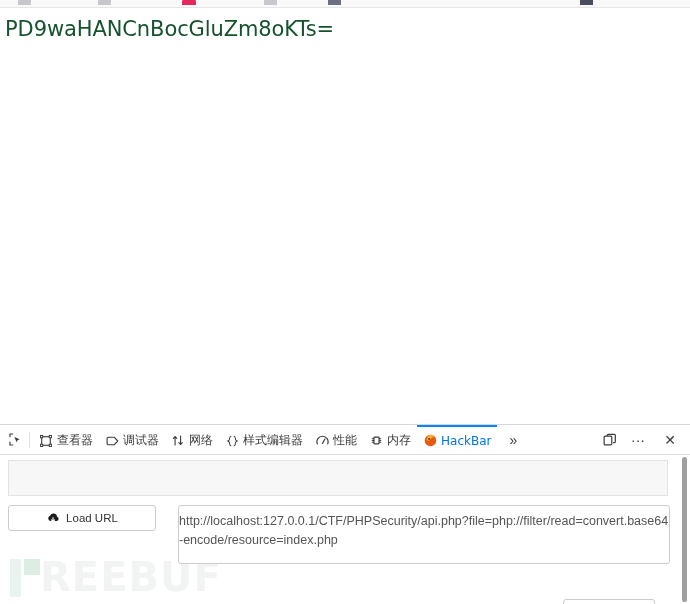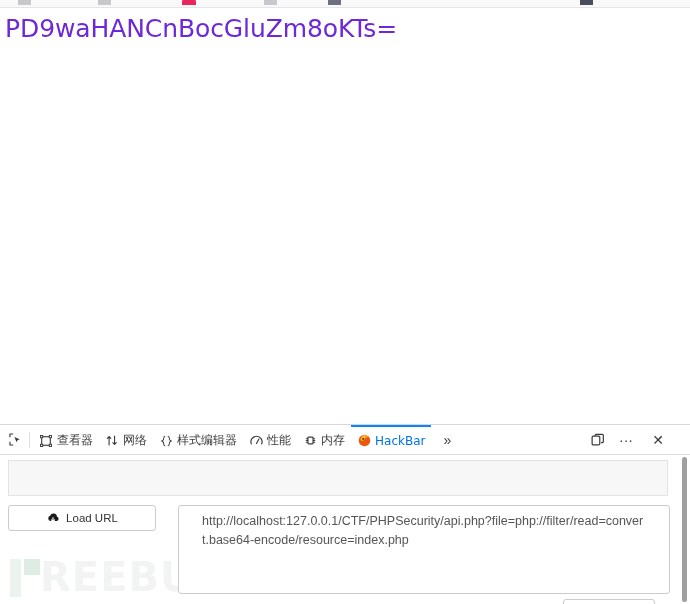--- a/index.html
+++ b/index.html
@@ -47,23 +47,23 @@
     left: 0; top: 8px;
     width: 690px;
     height: 415px;
     background: #ffffff;
   }
   .page-text {
     position: absolute;
     left: 5px;
     top: 10px;
     font-family: "DejaVu Sans", sans-serif;
-    font-size: 25px;
+    font-size: 21px;
     line-height: 22px;
-    color: #6d28d9;
+    color: #14532d;
     letter-spacing: -0.1px;
     white-space: pre;
   }
 
   
   .devtools {
     position: absolute;
     left: 0; top: 424px;
     width: 690px;
     height: 180px;
@@ -71,21 +71,21 @@
     border-top: 1px solid #d7d7db;
     box-sizing: border-box;
   }
   .dt-toolbar {
     position: relative;
     height: 30px;
     background: #fff;
     border-bottom: 1px solid #e0e0e2;
     display: flex;
     align-items: center;
-    padding: 0 16px 0 2px;
+    padding: 0 4px 0 2px;
     box-sizing: border-box;
   }
   .dt-picker {
     width: 26px; height: 24px;
     display: flex; align-items: center; justify-content: center;
     border-radius: 2px;
     flex: 0 0 auto;
   }
   .dt-sep {
     width: 1px; height: 16px; background: #e0e0e2;
@@ -166,26 +166,26 @@
     box-sizing: border-box;
   }
   .hb-btn .bico {
     width: 14px; height: 14px;
     display: inline-flex; align-items: center; justify-content: center;
   }
   .hb-url-wrap {
     position: absolute;
     left: 178px; top: 50px;
     width: 492px;
-    height: 89px;
+    height: 59px;
     background: #ffffff;
     border: 1px solid #cccccc;
     border-radius: 3px;
     box-sizing: border-box;
-    padding: 6px 23px;
+    padding: 6px 0;
     overflow: hidden;
   }
   .hb-url-text {
     font-size: 12.5px;
     line-height: 19px;
     color: #555555;
     word-break: break-all;
     font-family: "Liberation Sans", sans-serif;
   }
   .hb-bottom-btn {
@@ -282,20 +282,28 @@
             <rect x="0.6" y="0.6" width="2.6" height="2.6" fill="#fff" stroke="#3c3c3f" stroke-width="1.1"></rect>
             <rect x="10.8" y="0.6" width="2.6" height="2.6" fill="#fff" stroke="#3c3c3f" stroke-width="1.1"></rect>
             <rect x="0.6" y="10.8" width="2.6" height="2.6" fill="#fff" stroke="#3c3c3f" stroke-width="1.1"></rect>
             <rect x="10.8" y="10.8" width="2.6" height="2.6" fill="#fff" stroke="#3c3c3f" stroke-width="1.1"></rect>
           </svg>
         </span>
         <span class="lbl">查看器</span>
       </div>
 
 
+      <div class="dt-tab">
+        <span class="ico">
+          <svg width="13" height="12" viewBox="0 0 15 14">
+            <path d="M1.2 4.2a1.6 1.6 0 011.6-1.6h6.6L13.6 7l-4.2 4.4H2.8a1.6 1.6 0 01-1.6-1.6z" fill="none" stroke="#3c3c3f" stroke-width="1.3" stroke-linejoin="round"></path>
+          </svg>
+        </span>
+        <span class="lbl">调试器</span>
+      </div>
 
       <div class="dt-tab">
         <span class="ico">
           <svg width="12" height="13" viewBox="0 0 14 14">
             <path d="M3.6 12.2V2.4M3.6 2.4L1.6 4.6M3.6 2.4l2 2.2" fill="none" stroke="#3c3c3f" stroke-width="1.3" stroke-linecap="round"></path>
             <path d="M10 1.8v9.8M10 11.6l2-2.2M10 11.6l-2-2.2" fill="none" stroke="#3c3c3f" stroke-width="1.3" stroke-linecap="round"></path>
           </svg>
         </span>
         <span class="lbl">网络</span>
       </div>

